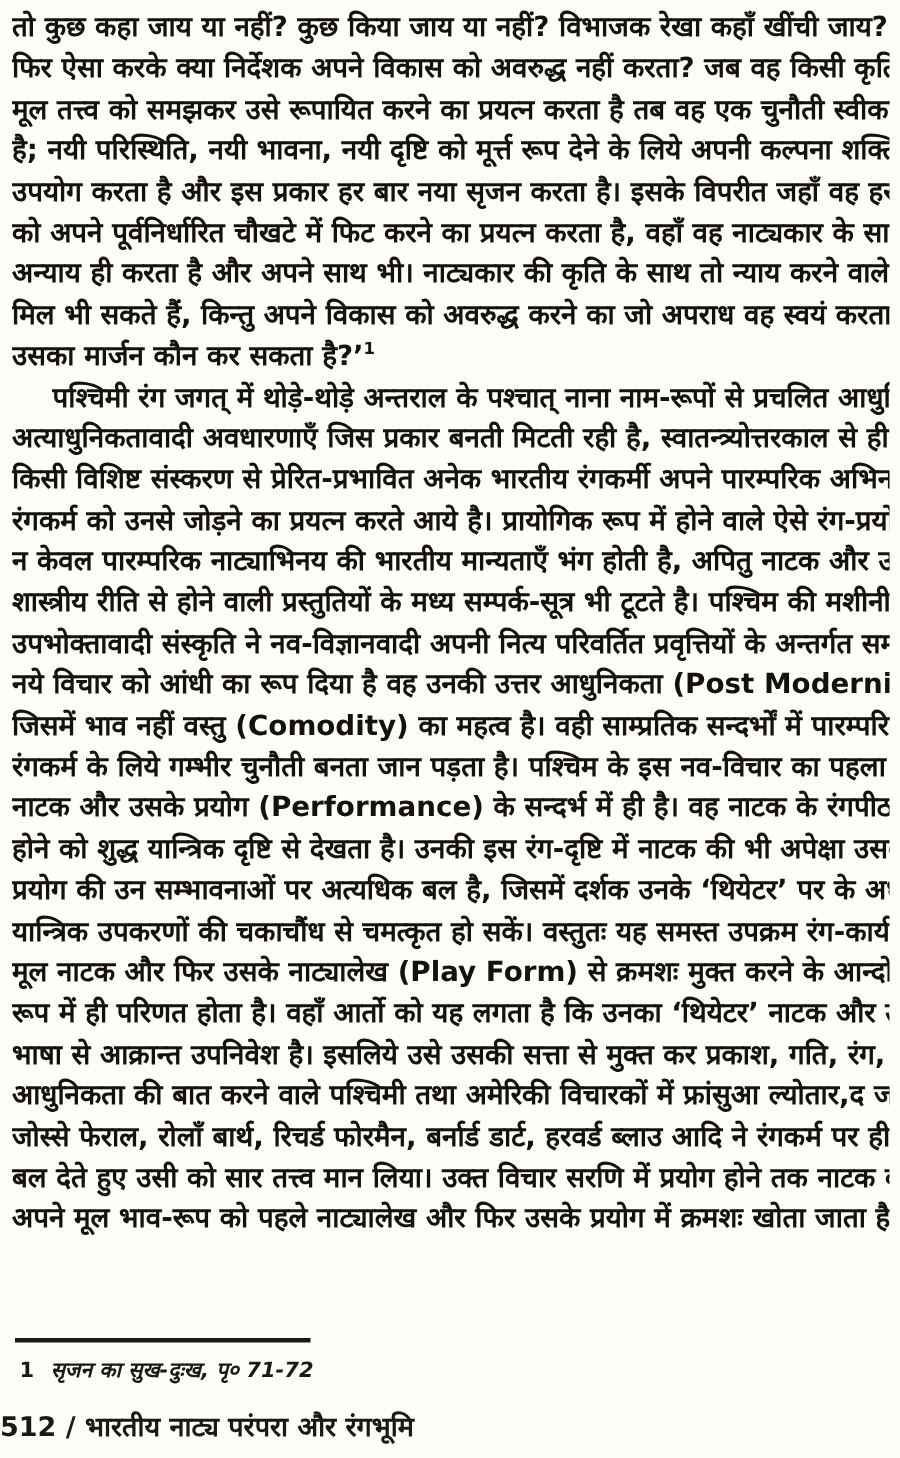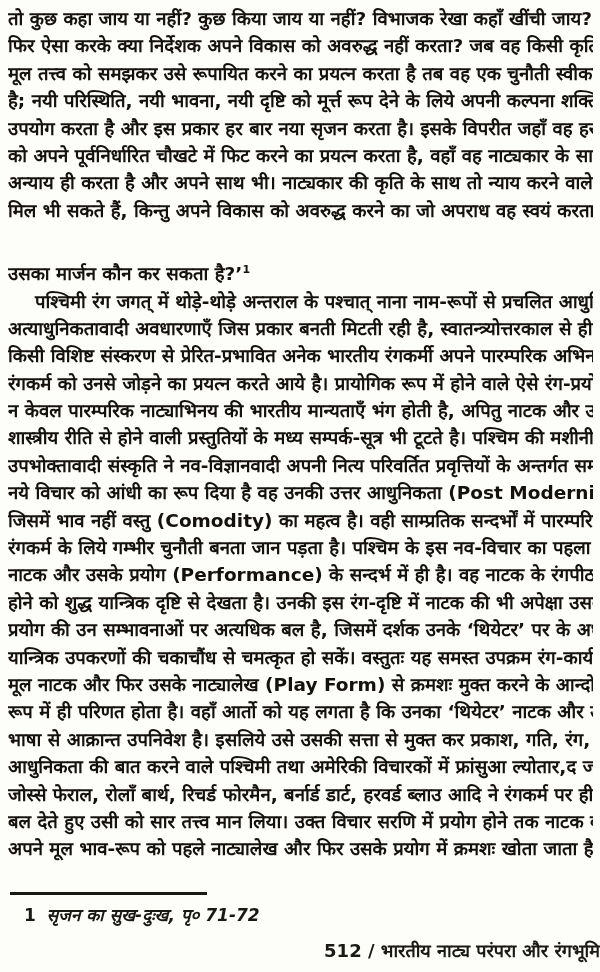--- a/index.html
+++ b/index.html
@@ -26,50 +26,49 @@
     overflow:hidden;
     font-weight:600;
     text-align:justify;
     text-align-last:justify;
     text-justify:inter-word;
     white-space:nowrap;
   }
   .line.last-left{
     text-align:left;
     text-align-last:left;
-    margin-top:36px;
   }
   .line.indent{padding-left:27px;}
   sup.fn-ref{
     font-size:11px;
     vertical-align:super;
     line-height:0;
   }
   .fn-divider{
     position:absolute;
     left:10px;top:892px;
     width:197px;height:3px;
     background:#1b1914;
   }
   .footnote{
     position:absolute;
-    left:24px;top:903px;
-    font-size:17px;
+    left:13px;top:903px;
+    font-size:14px;
     font-style:italic;
     font-weight:600;
     color:#1b1914;
   }
   .footnote .fn-num{
     font-style:normal;
     margin-right:11px;
   }
   .page-footer{
     position:absolute;
     left:0;right:0;top:938px;
-    text-align:right;
+    text-align:left;
     font-size:18px;
     font-weight:600;
     color:#1b1914;
   }
 </style>
 </head>
 <body>
 
 <div class="page">
   <div class="text-block">

